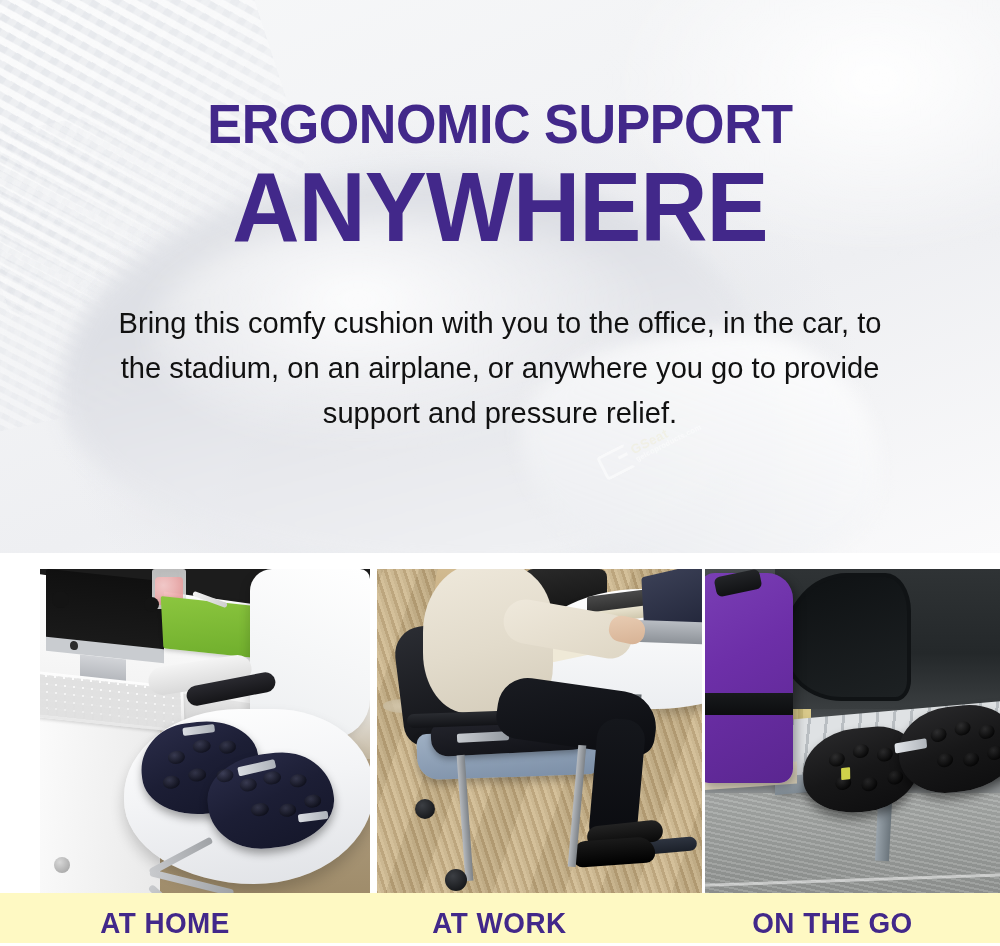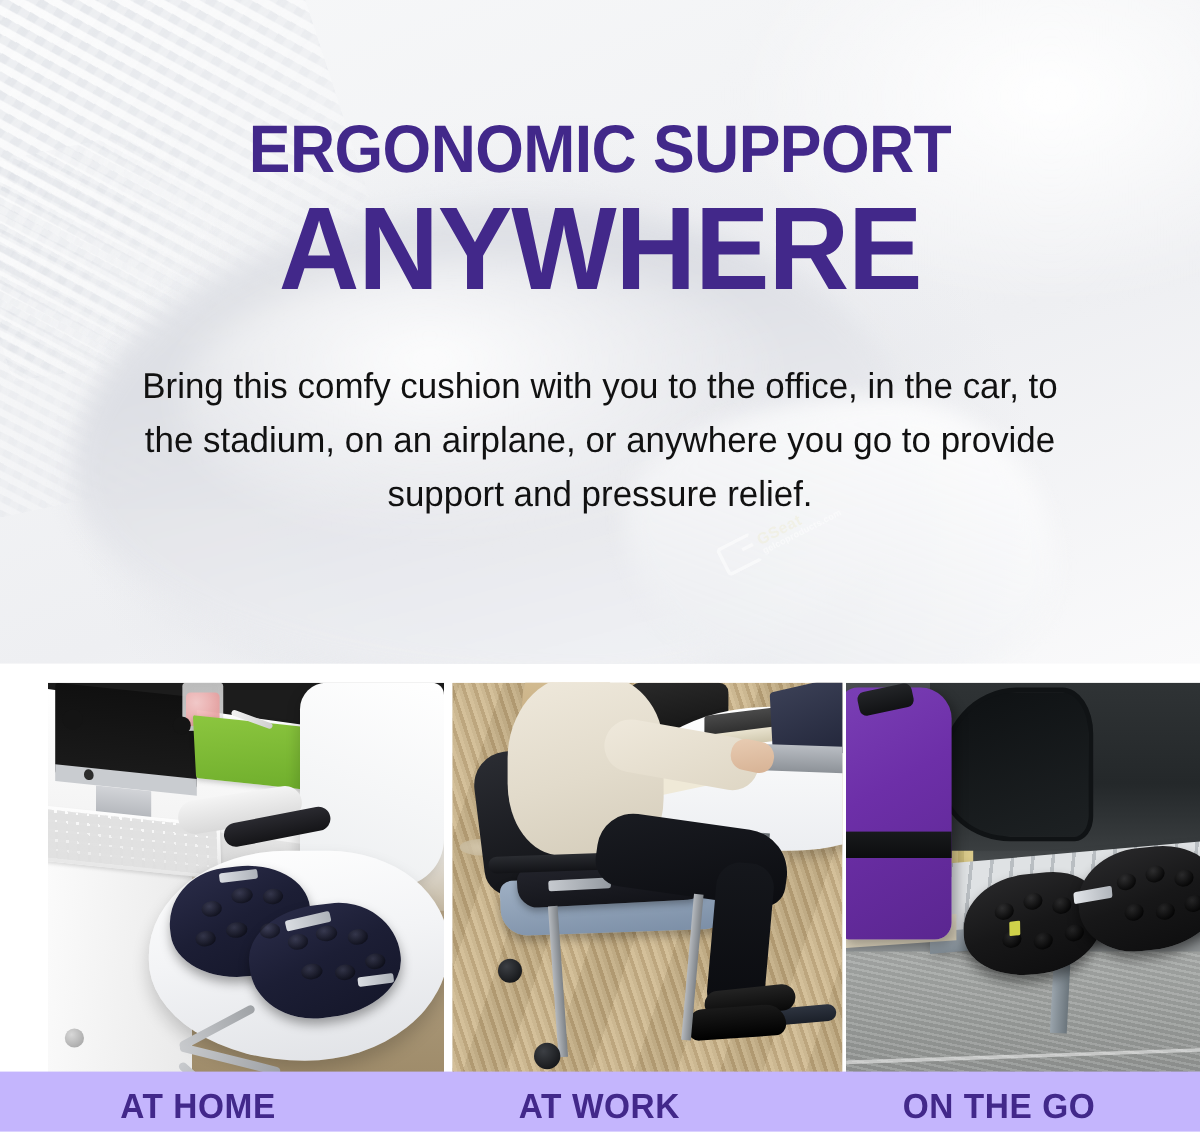--- a/index.html
+++ b/index.html
@@ -357,21 +357,21 @@
   
   .p3 .cushion3{position:absolute;left:98px;top:142px;width:212px;height:96px;transform:skewY(-5deg) rotate(-1deg);}
   .p3 .lobe{position:absolute;background:linear-gradient(165deg,#2a2a2c 0%,#171718 50%,#0d0d0e 100%);box-shadow:0 6px 10px rgba(0,0,0,.45);}
   .p3 .lobeA{left:0;top:12px;width:116px;height:84px;border-radius:44% 40% 46% 50% / 48% 46% 50% 46%;}
   .p3 .lobeB{left:96px;top:0px;width:118px;height:86px;border-radius:42% 46% 48% 44% / 46% 50% 46% 50%;}
   .p3 .dimple{position:absolute;background:radial-gradient(ellipse at 40% 30%, rgba(255,255,255,.07), rgba(0,0,0,.7) 72%);border-radius:50%;}
   .p3 .tag{position:absolute;background:linear-gradient(90deg,#e2e5e9,#b0b5bb);border-radius:2px;}
   .p3 .tagy{position:absolute;background:#cfd14a;border-radius:1px;}
 
   
-  .captions{position:absolute;left:0;top:893px;width:1000px;height:50px;background:#c4b5fd;}
+  .captions{position:absolute;left:0;top:893px;width:1000px;height:50px;background:#fef9c3;}
   .cap{
     position:absolute;top:14px;
     font-size:29px;font-weight:bold;letter-spacing:.5px;
     color:#42288a;text-align:center;
     font-family:"Liberation Sans", sans-serif;
     transform:scaleX(.96);
   }
   .cap1{left:0;width:330px;}
   .cap2{left:337px;width:325px;}
   .cap3{left:665px;width:335px;}

